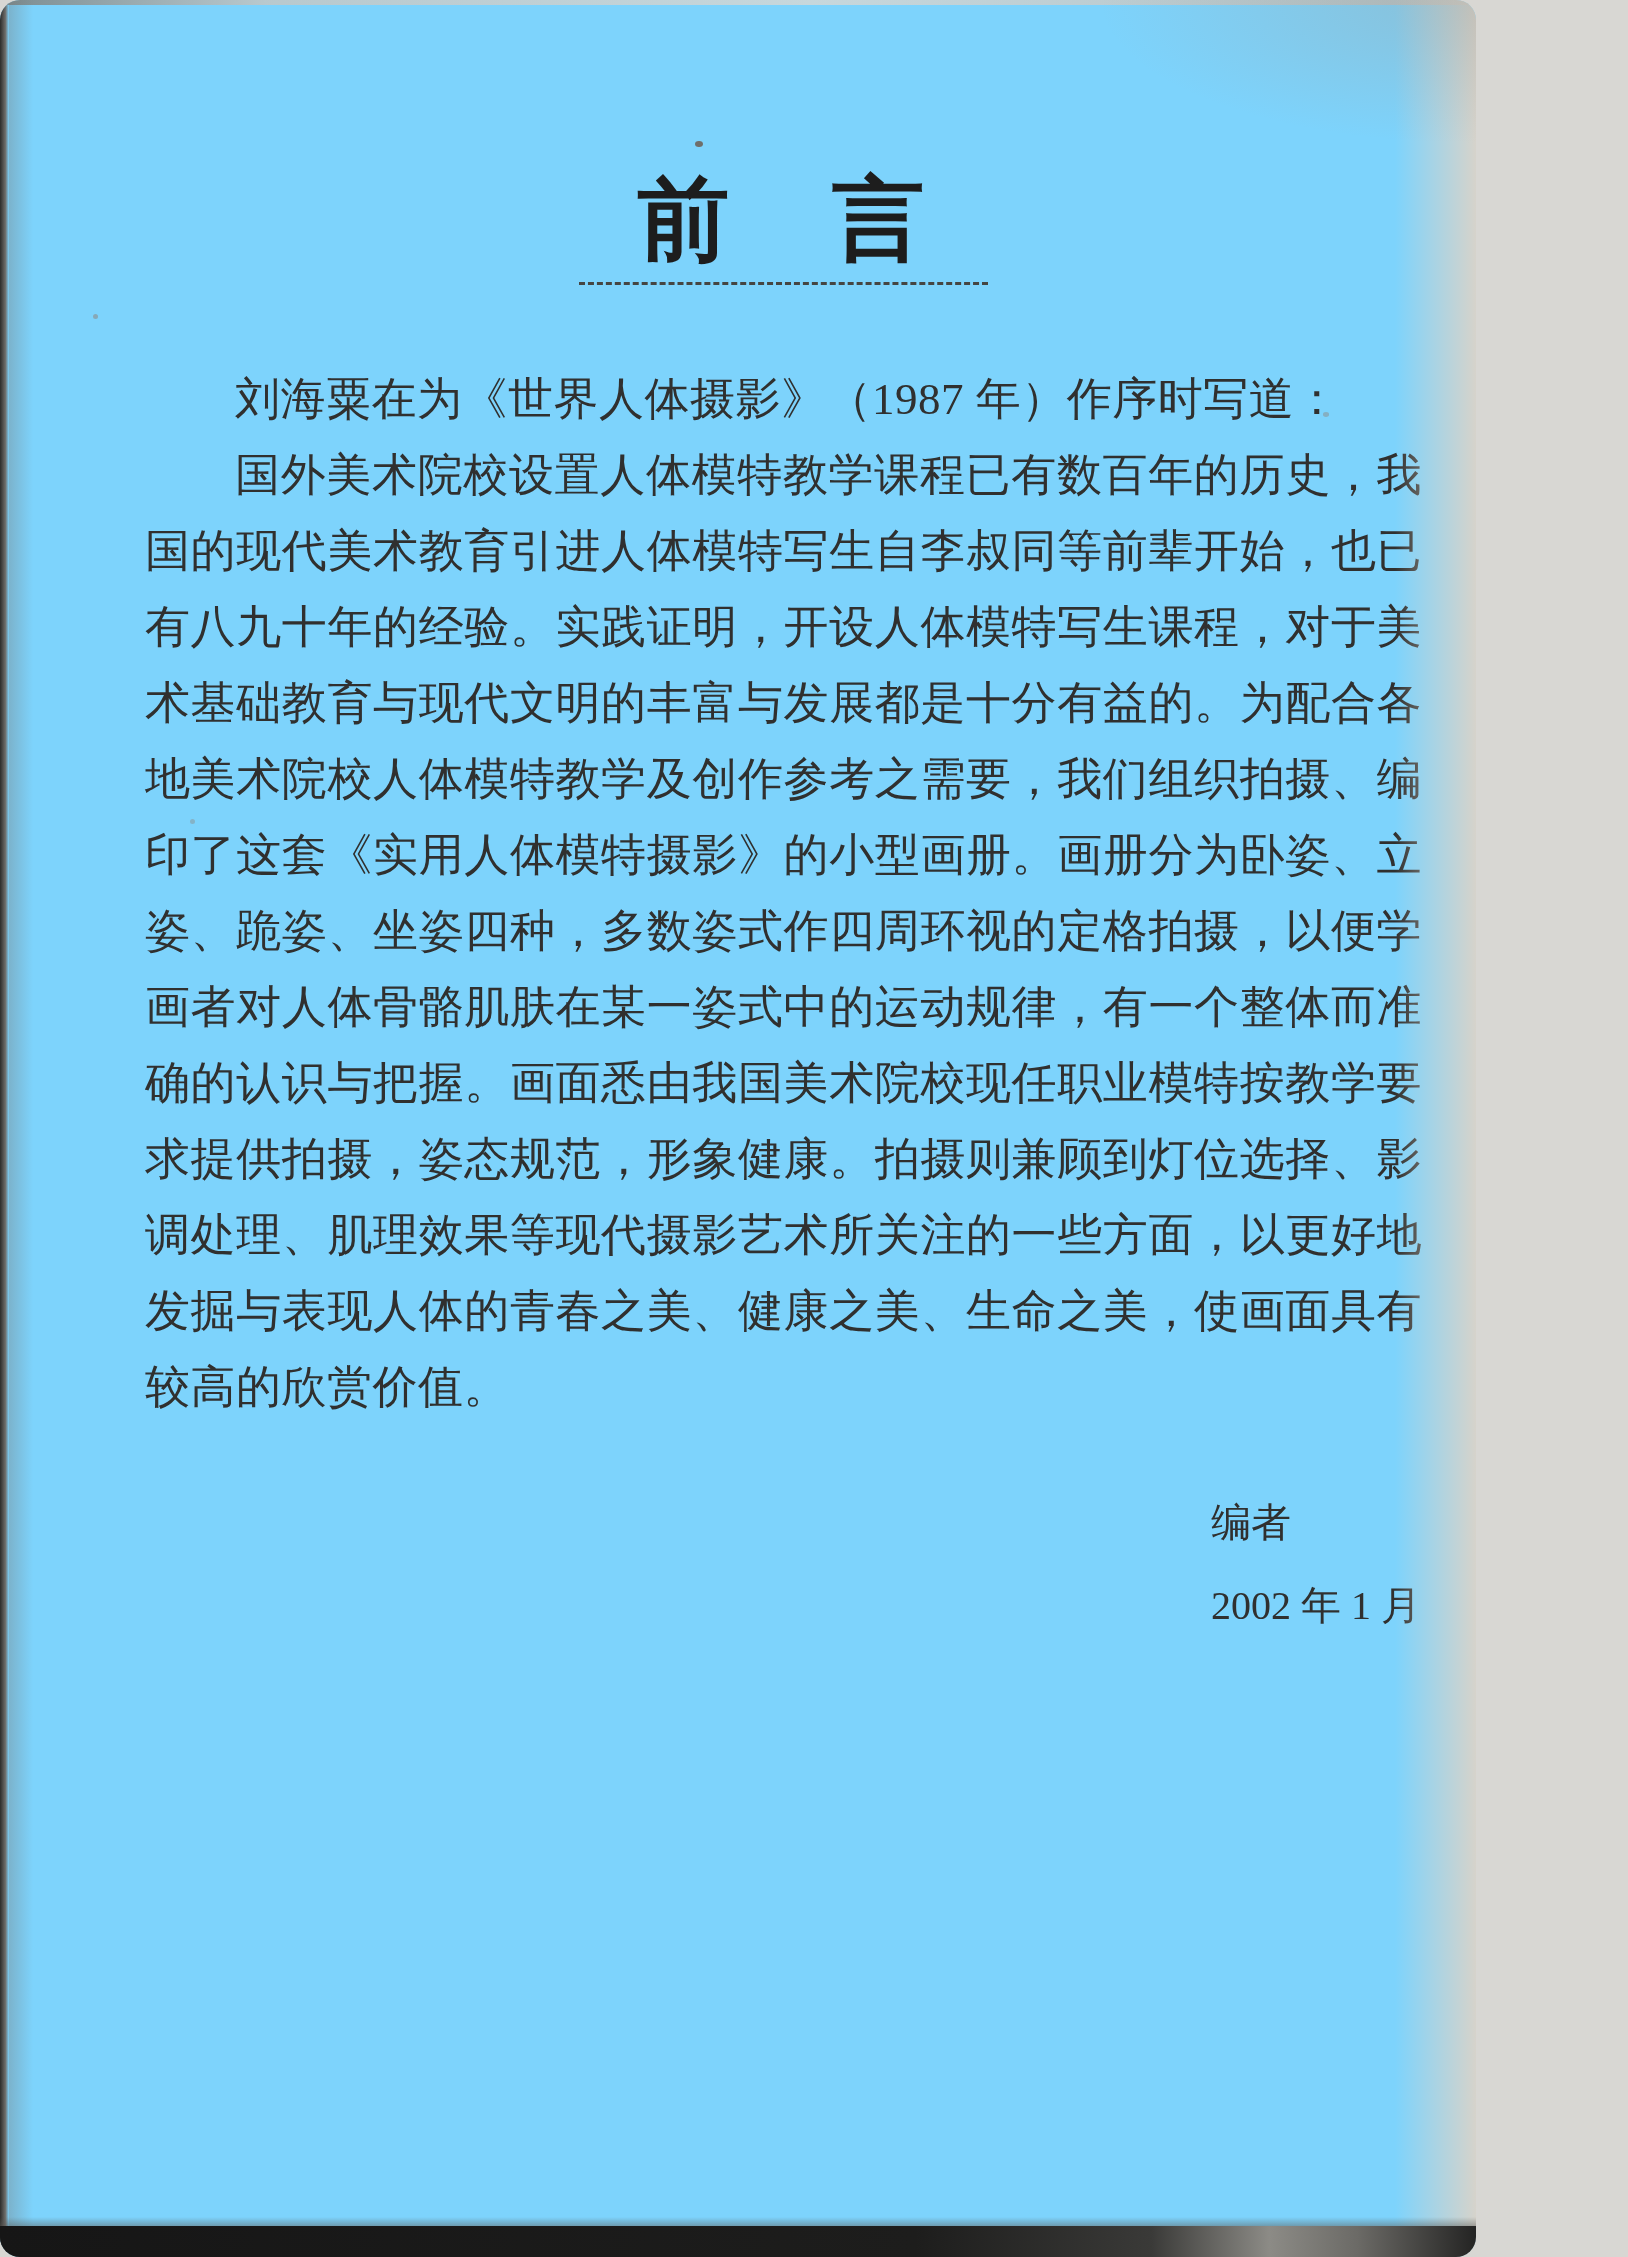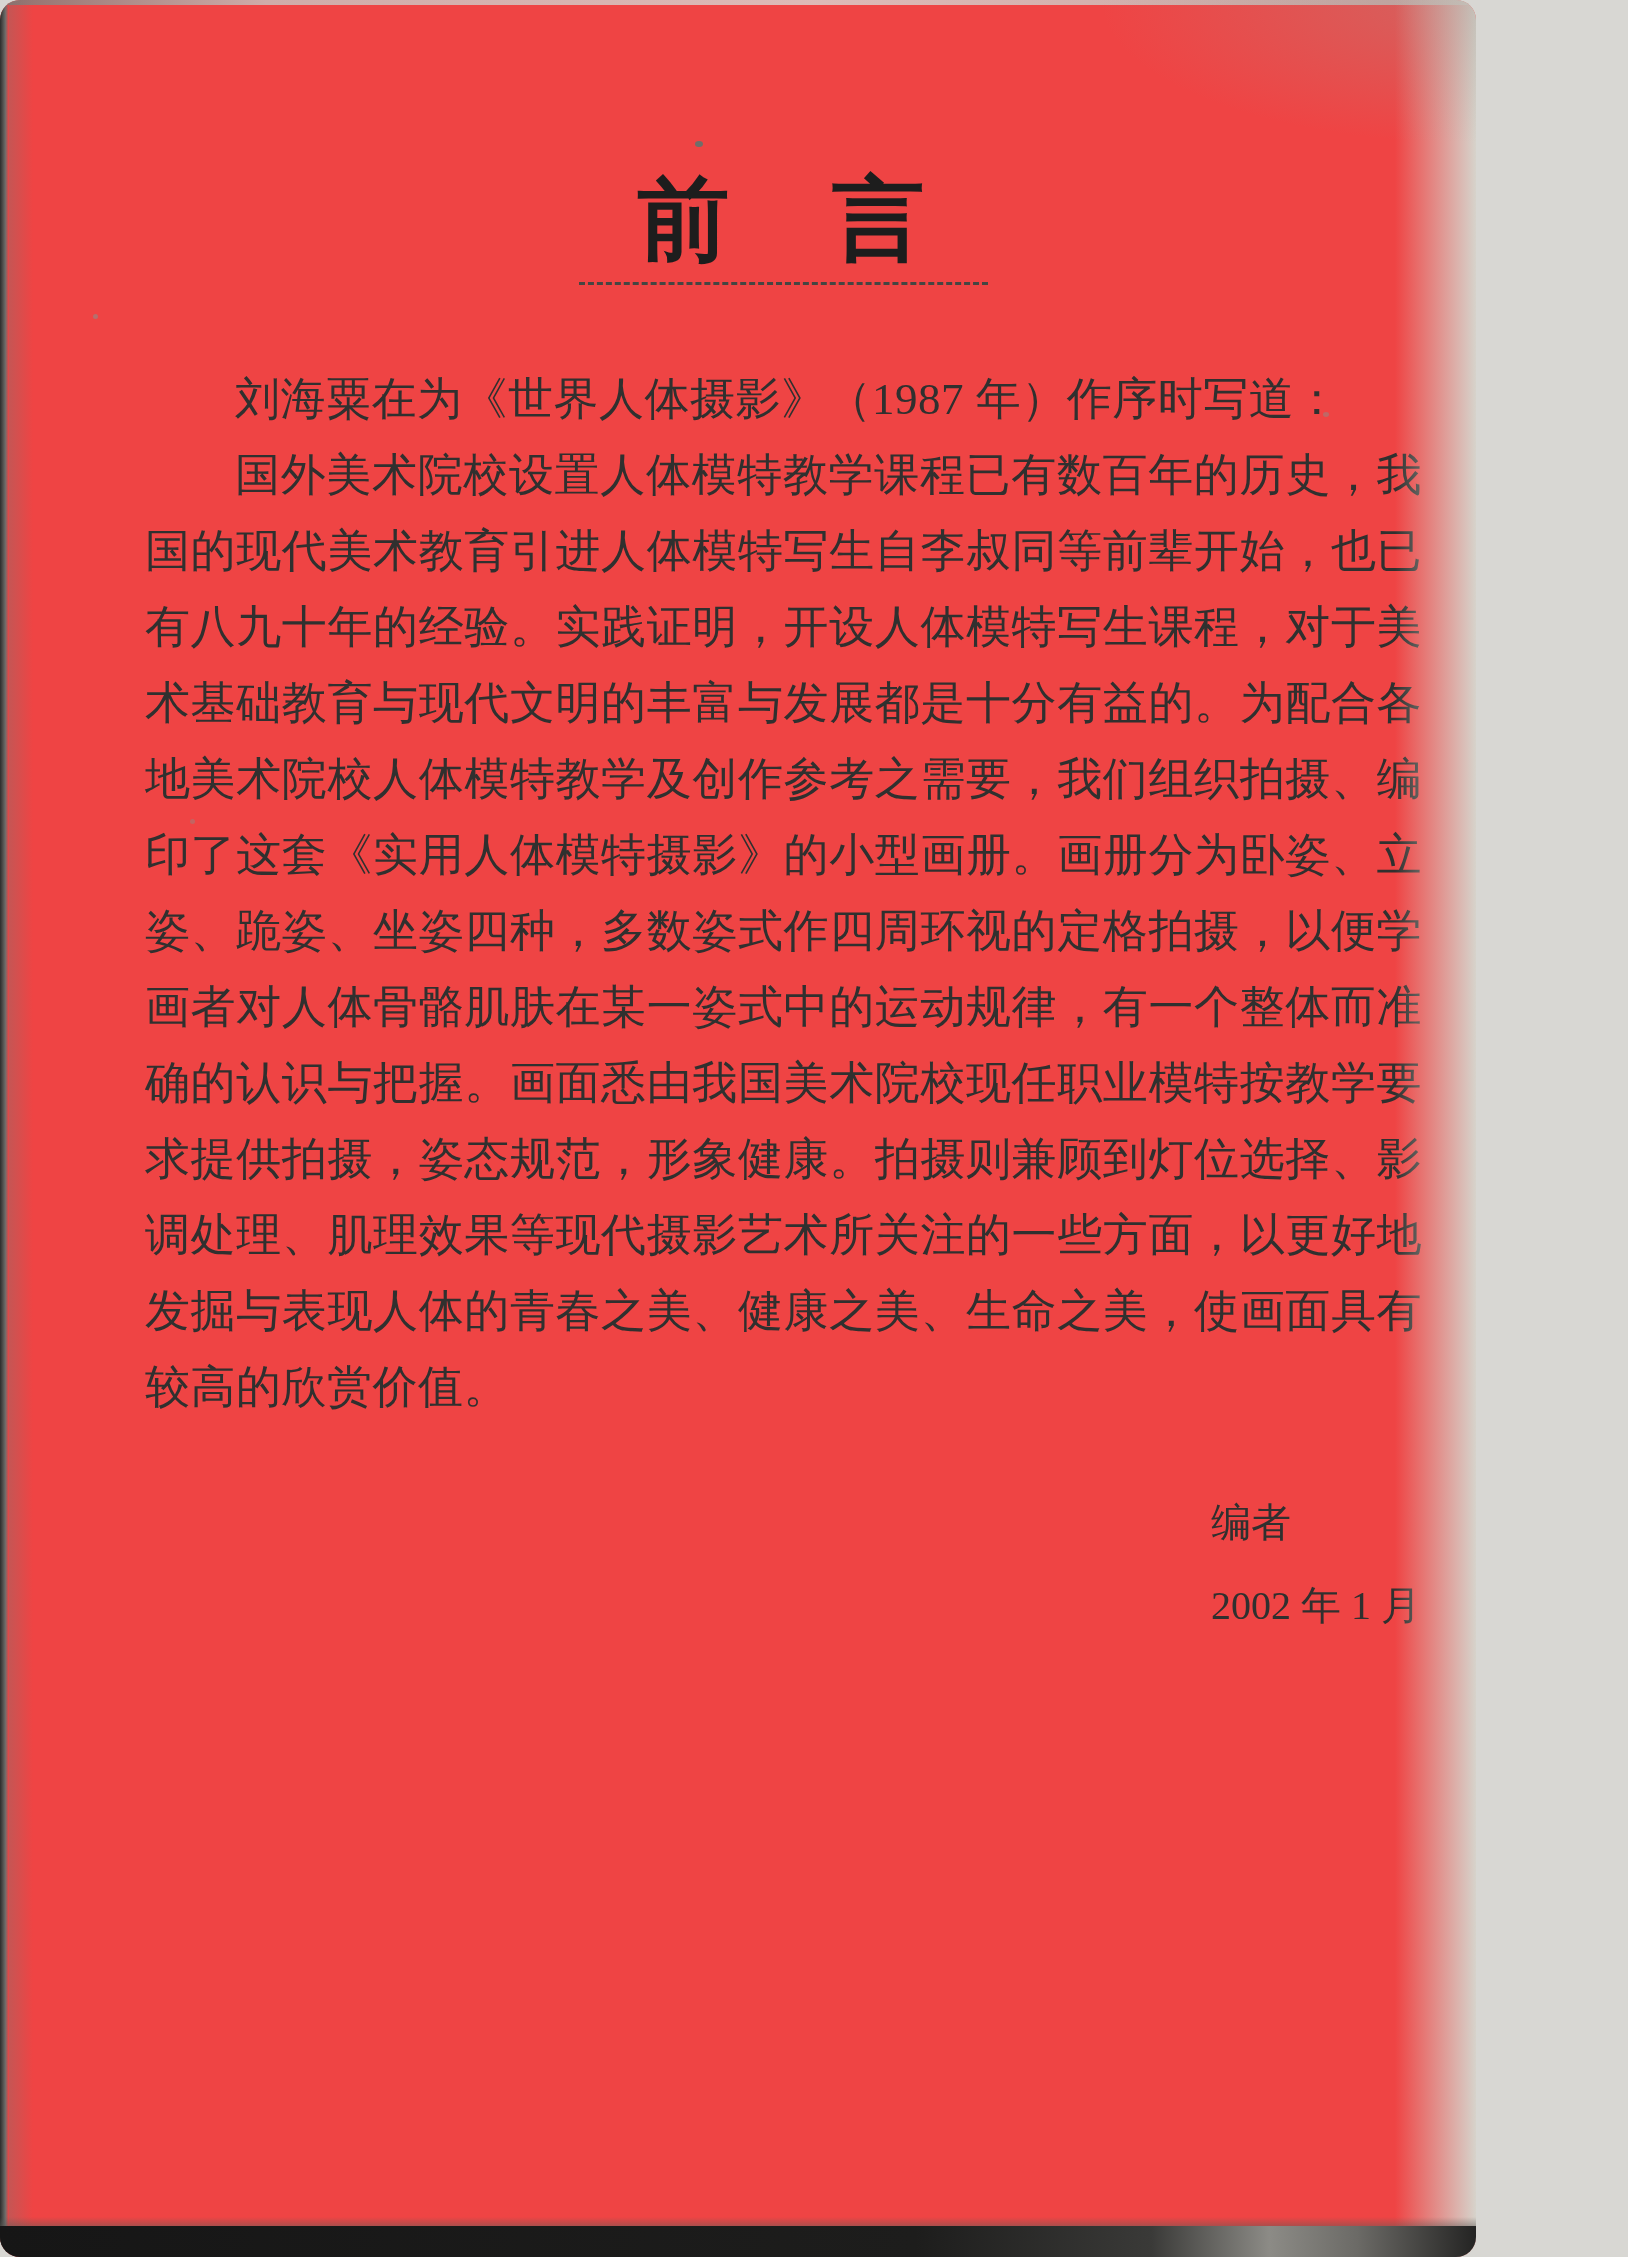--- a/index.html
+++ b/index.html
@@ -5,21 +5,21 @@
   html, body {
     margin: 0;
     padding: 0;
     background: #d8d7d3;
     font-family: "Liberation Serif", "DejaVu Serif", serif;
   }
   .page {
     position: relative;
     width: 1476px;
     height: 2257px;
-    background: #ef4444;
+    background: #7dd3fc;
     overflow: hidden;
     box-sizing: border-box;
     border-radius: 20px;
   }
   
   .edge-top {
     position: absolute;
     top: 0; left: 0; right: 0;
     height: 5.4px;
     background: linear-gradient(to right, #7a7a76, #c7c6c2 18%, #d9d8d4 55%, #bdbcb8);

